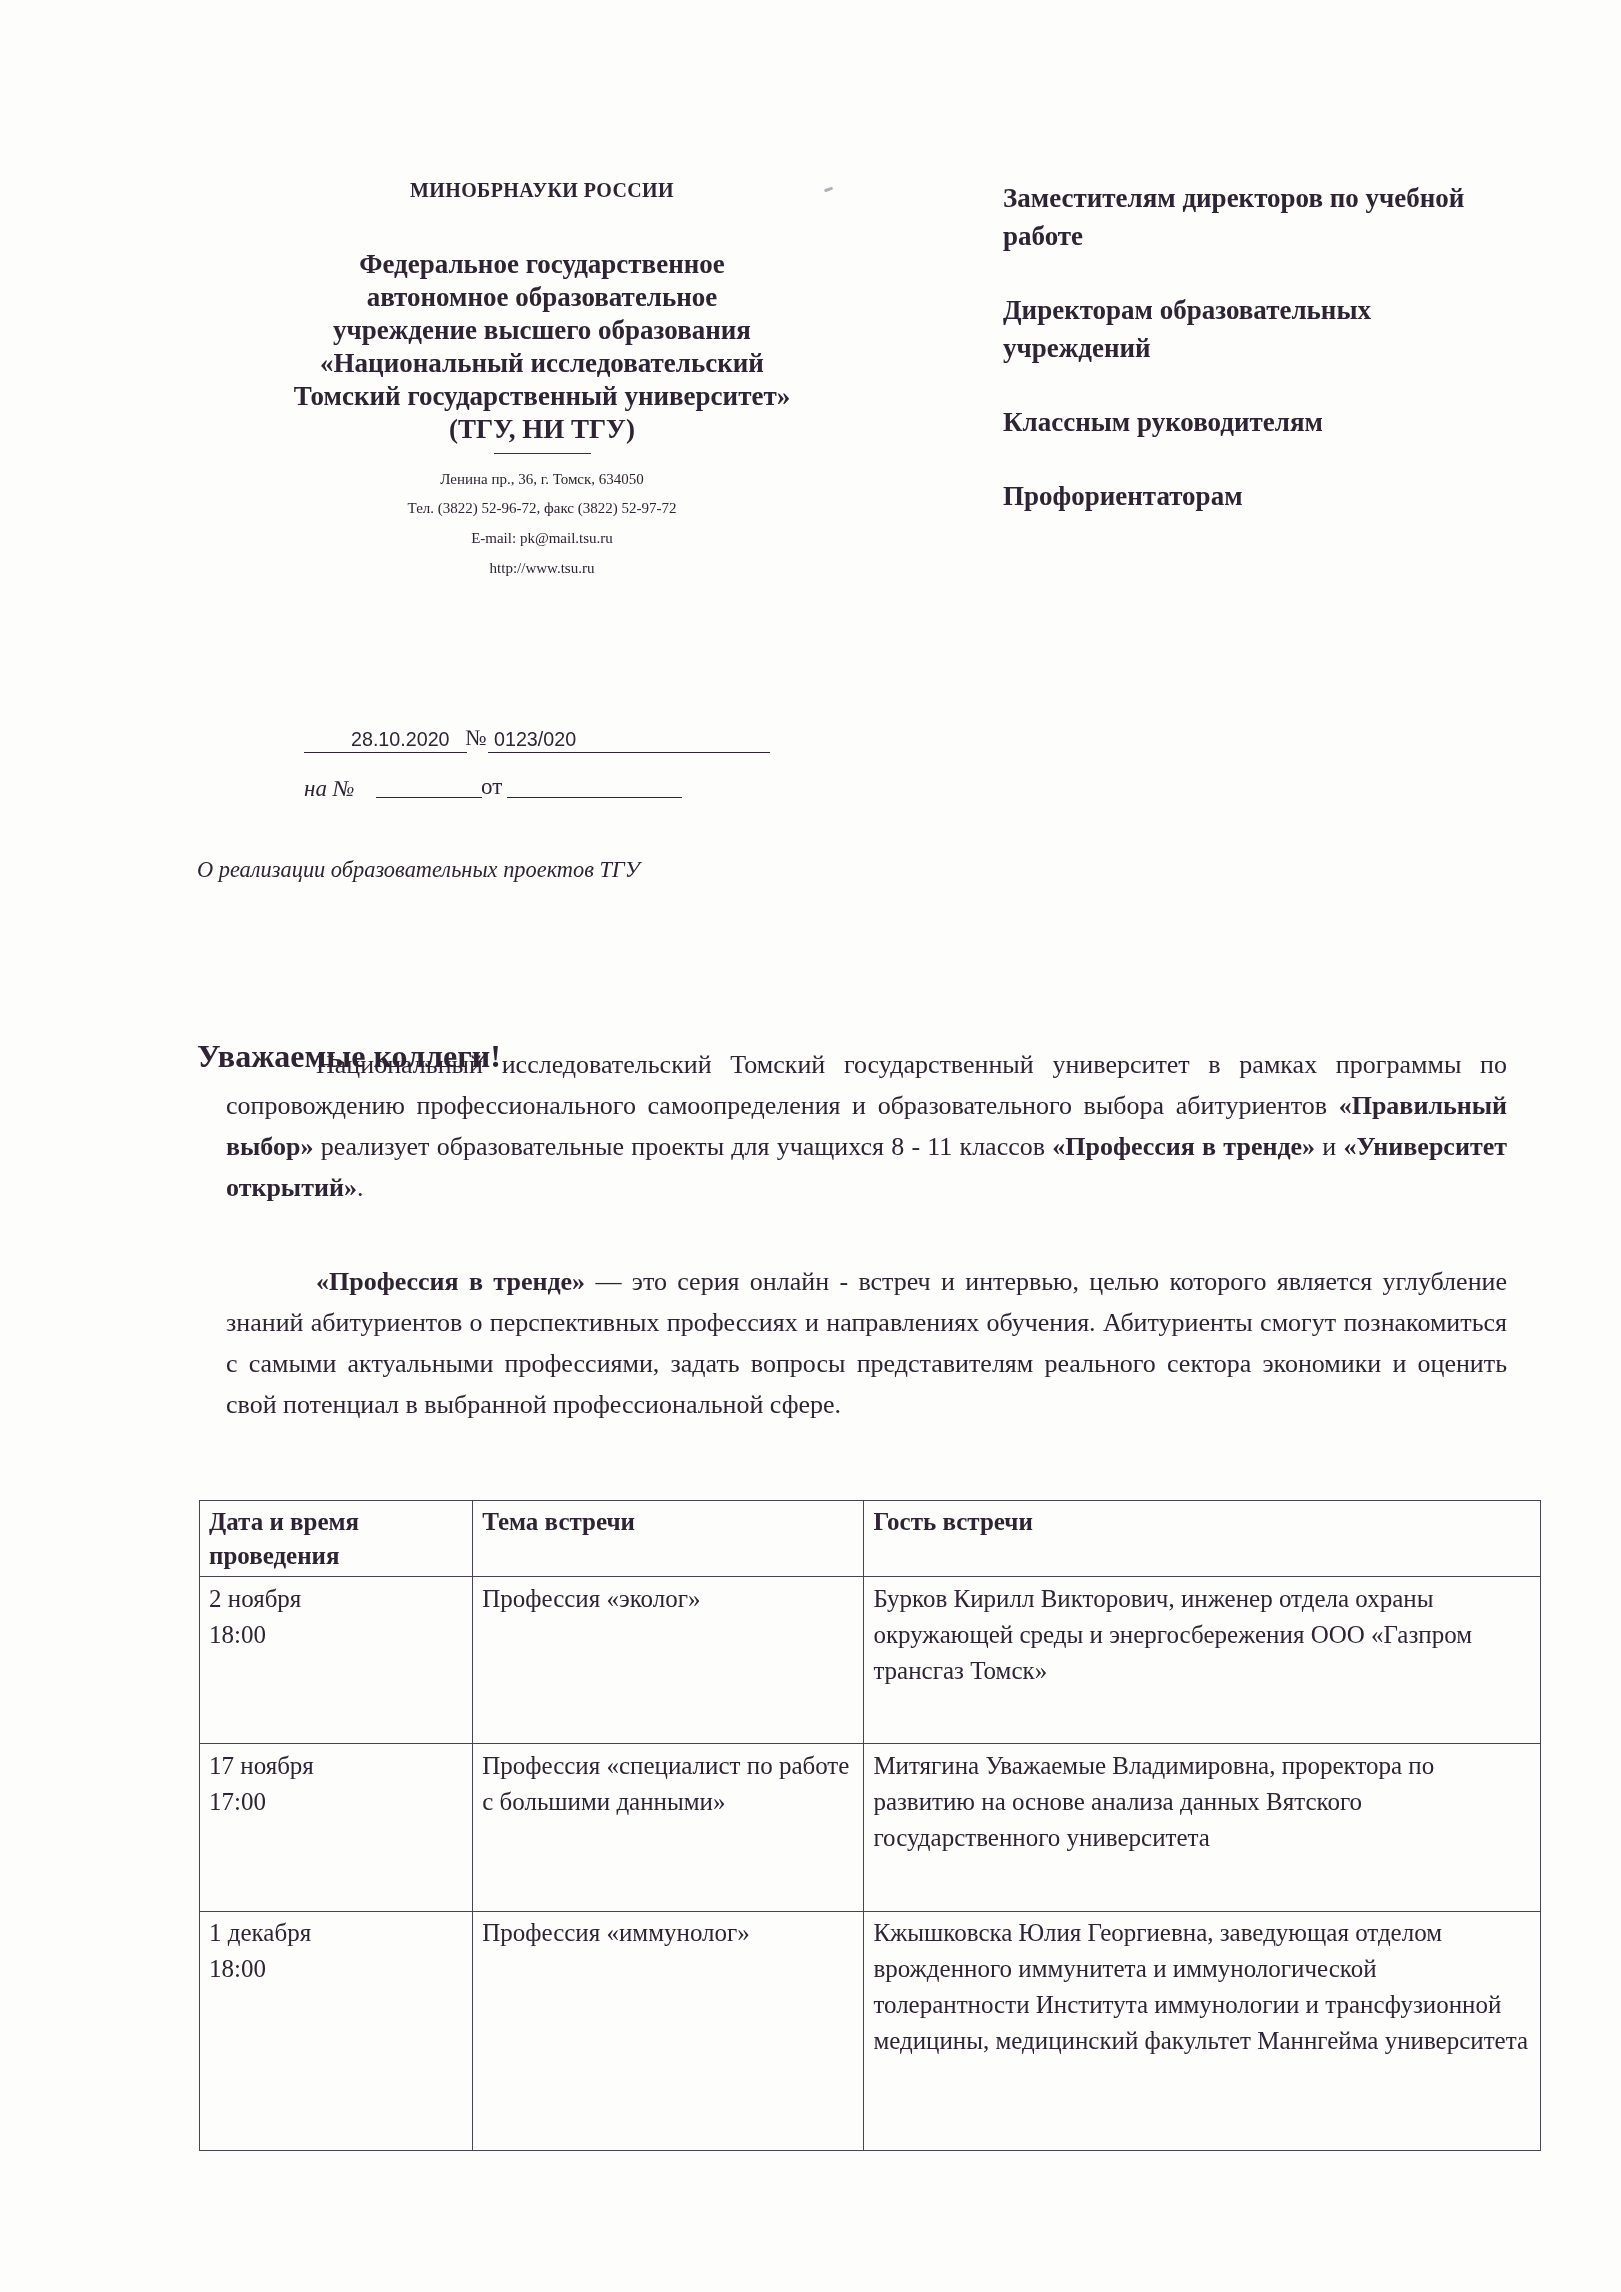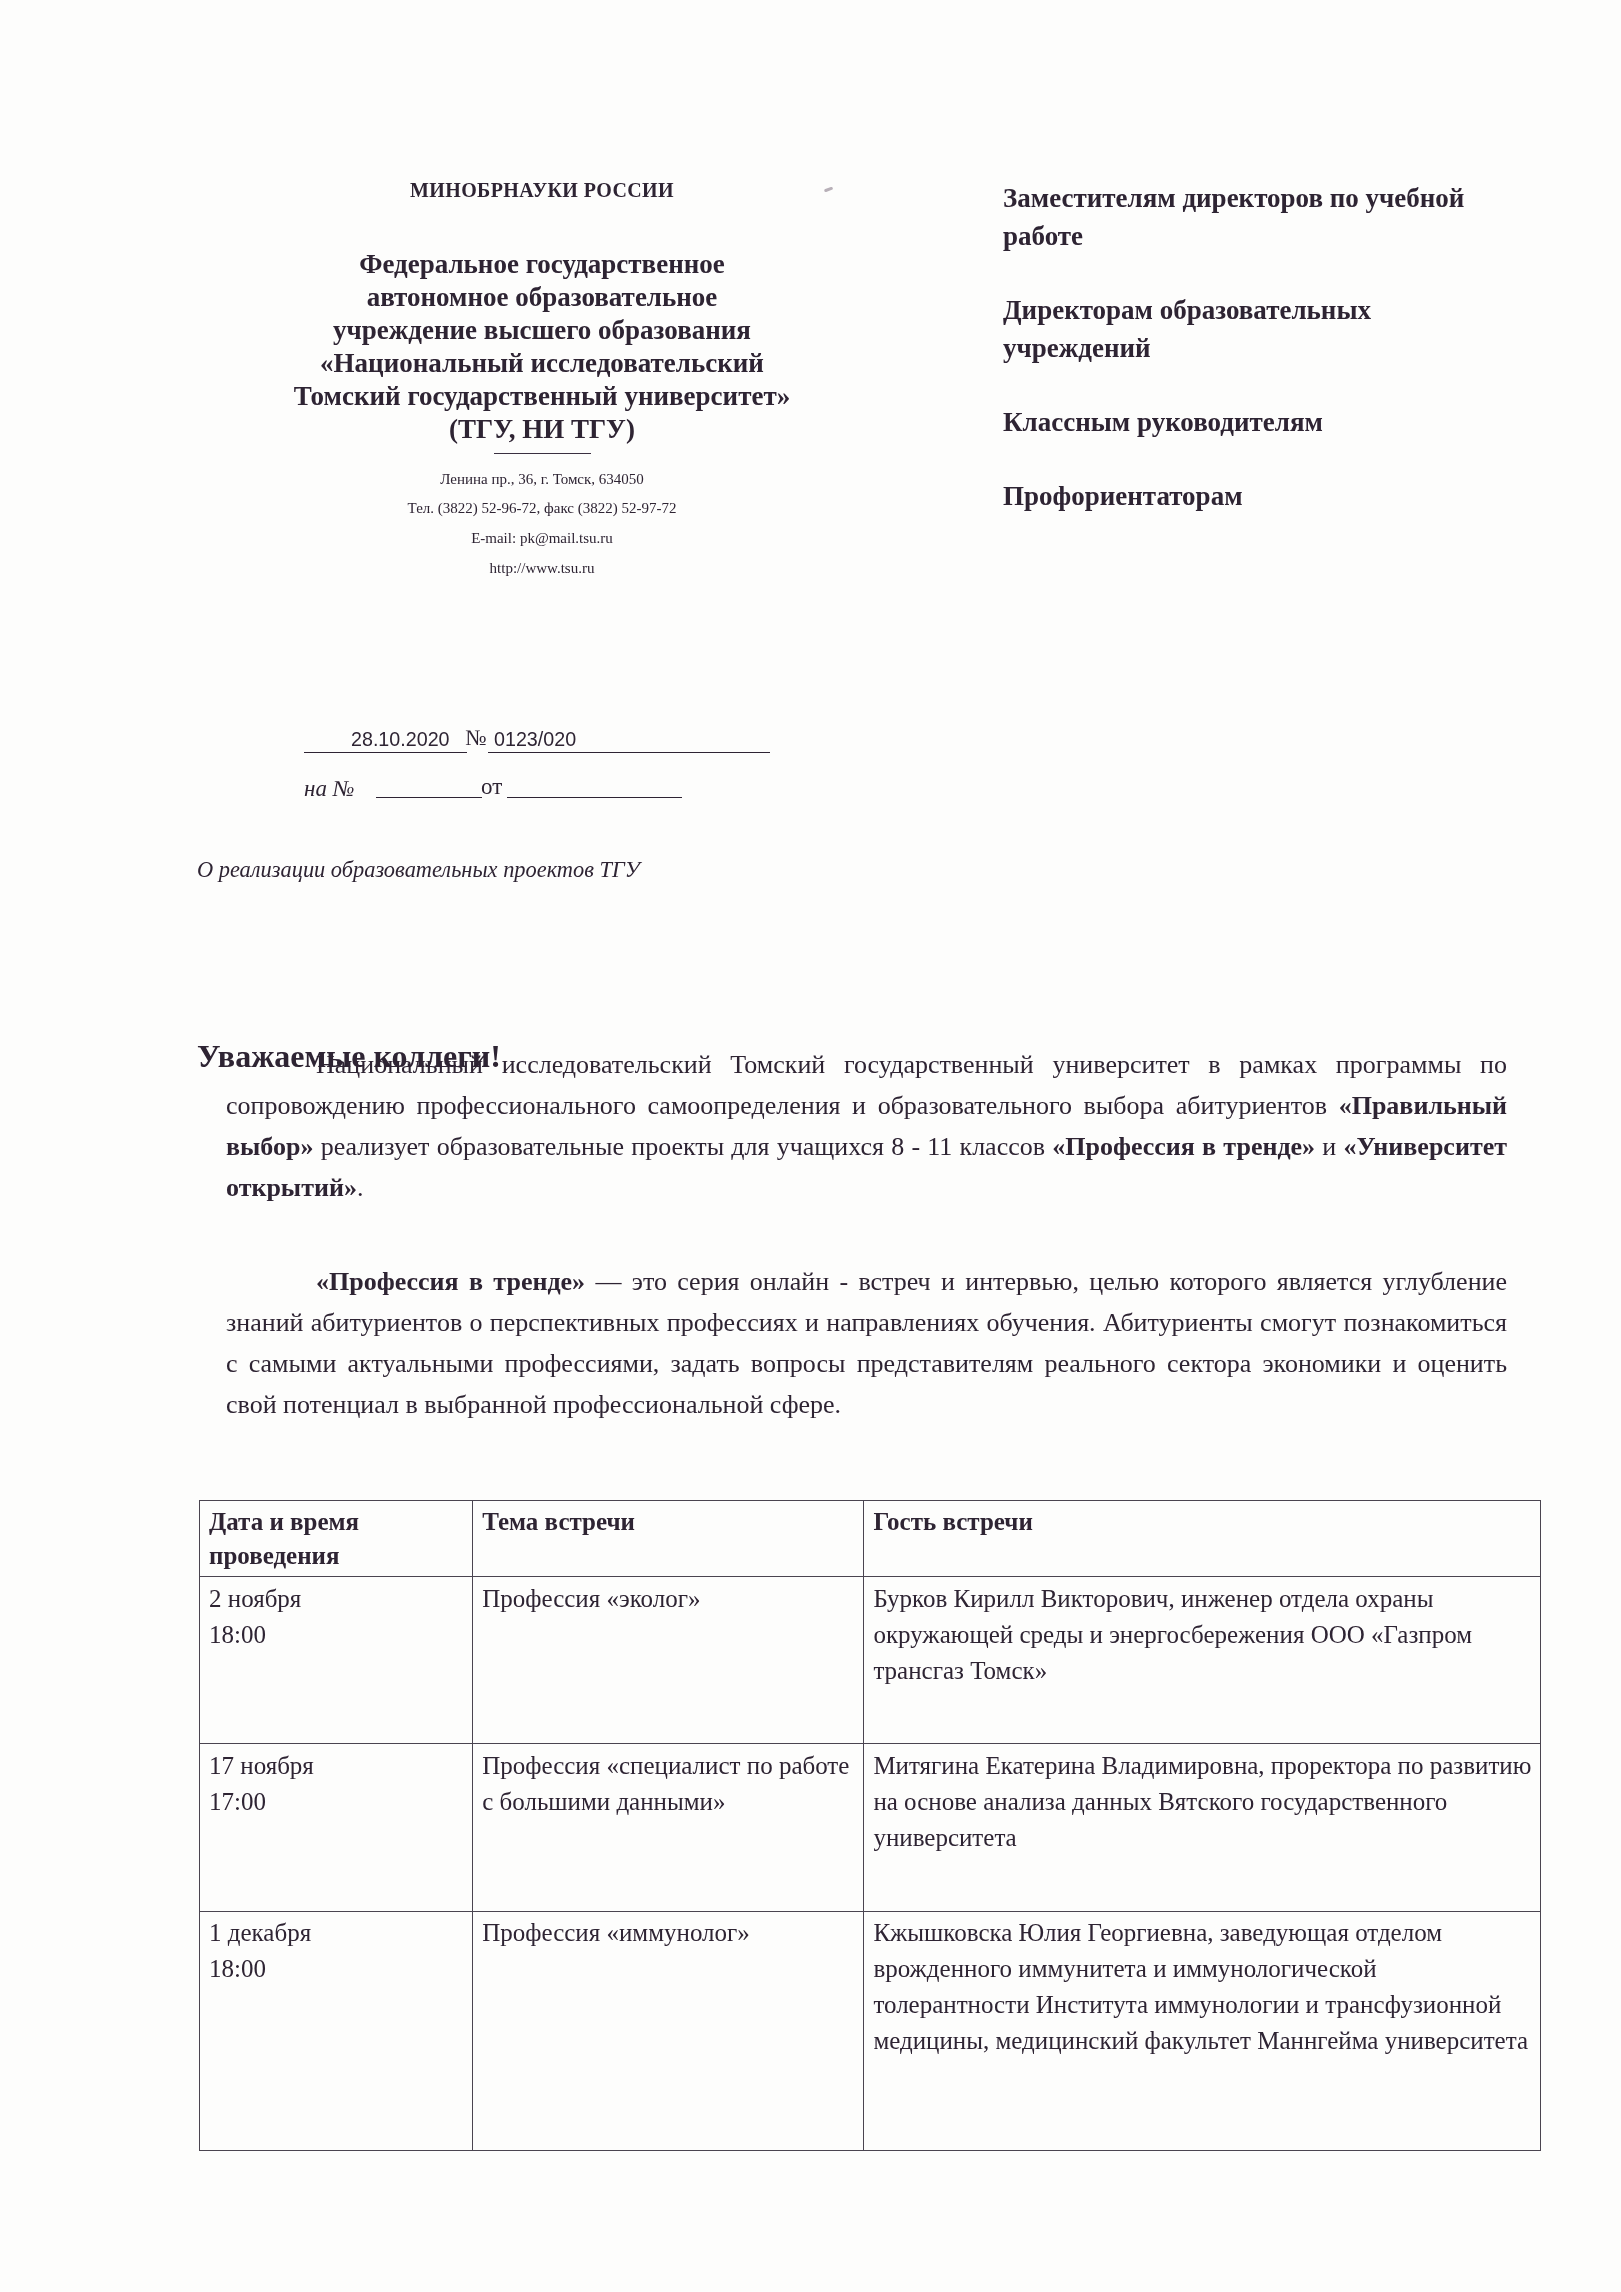--- a/index.html
+++ b/index.html
@@ -131,21 +131,21 @@
     </td>
     <td>Профессия «эколог»</td>
     <td>Бурков Кирилл Викторович, инженер отдела охраны окружающей среды и энергосбережения ООО «Газпром трансгаз Томск»</td>
   </tr>
   <tr class="r2">
     <td class="stack">
       <span>17 ноября</span>
       <span>17:00</span>
     </td>
     <td>Профессия «специалист по работе с большими данными»</td>
-    <td>Митягина Екатерина Владимировна, проректора по развитию на основе анализа данных Вятского государственного университета</td>
+    <td>Митягина Уважаемые Владимировна, проректора по развитию на основе анализа данных Вятского государственного университета</td>
   </tr>
   <tr class="r3">
     <td class="stack">
       <span>1 декабря</span>
       <span>18:00</span>
     </td>
     <td>Профессия «иммунолог»</td>
     <td>Кжышковска Юлия Георгиевна, заведующая отделом врожденного иммунитета и иммунологической толерантности Института иммунологии и трансфузионной медицины, медицинский факультет Маннгейма университета</td>
   </tr>
 </tbody>

